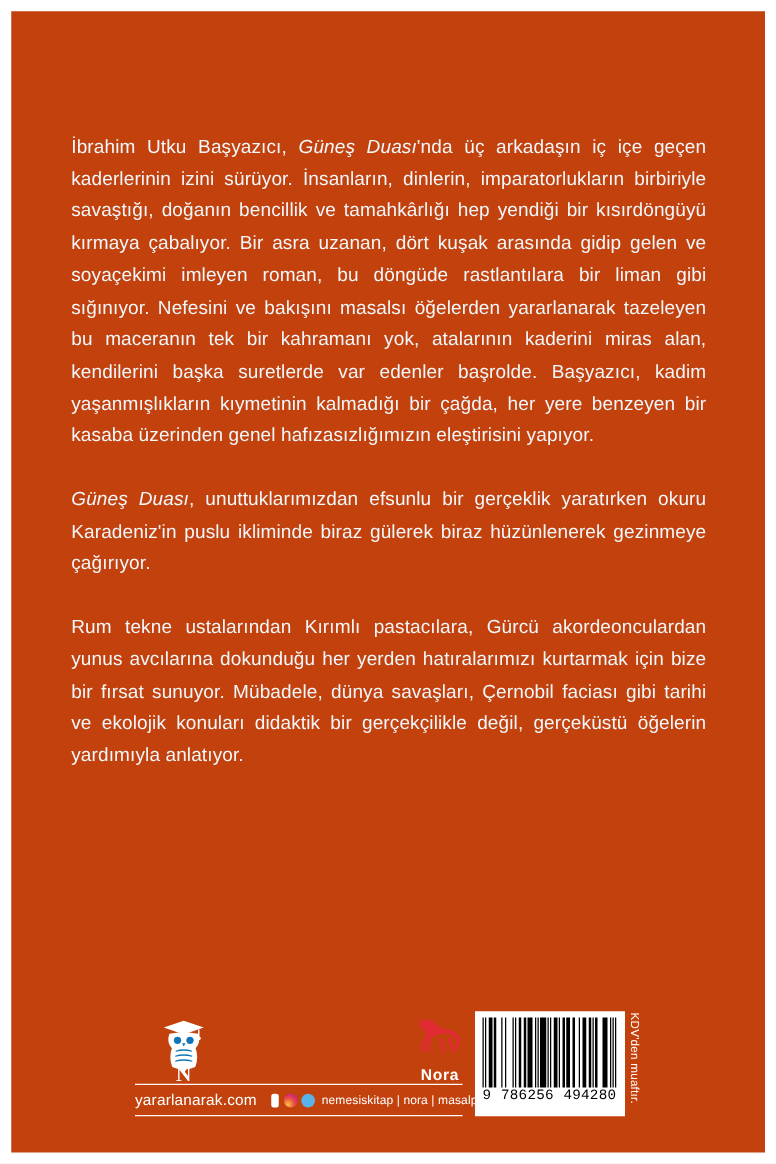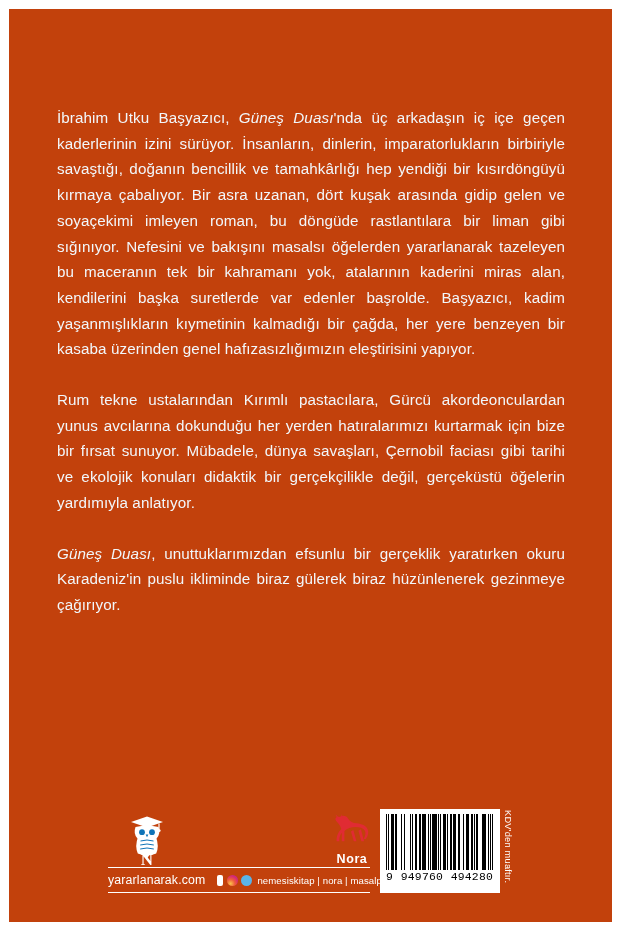--- a/index.html
+++ b/index.html
@@ -193,22 +193,22 @@
     white-space: nowrap;
   }
 </style>
 </head>
 <body>
 
 <div class="cover">
 
   <div class="blurb">
     <p class="para" id="p1"><span>İbrahim Utku Başyazıcı, </span><i>Güneş Duası</i><span>'nda üç arkadaşın iç içe geçen kaderlerinin izini sürüyor. İnsanların, dinlerin, imparatorlukların birbiriyle savaştığı, doğanın bencillik ve tamahkârlığı hep yendiği bir kısırdöngüyü kırmaya çabalıyor. Bir asra uzanan, dört kuşak arasında gidip gelen ve soyaçekimi imleyen roman, bu döngüde rastlantılara bir liman gibi sığınıyor. Nefesini ve bakışını masalsı öğelerden yararlanarak tazeleyen bu maceranın tek bir kahramanı yok, atalarının kaderini miras alan, kendilerini başka suretlerde var edenler başrolde. Başyazıcı, kadim yaşanmışlıkların kıymetinin kalmadığı bir çağda, her yere benzeyen bir kasaba üzerinden genel hafızasızlığımızın eleştirisini yapıyor.</span></p>
+    <p class="para" id="p3"><i>Güneş Duası</i><span>, unuttuklarımızdan efsunlu bir gerçeklik yaratırken okuru Karadeniz'in puslu ikliminde biraz gülerek biraz hüzünlenerek gezinmeye çağırıyor.</span></p>
     <p class="para" id="p2"><span>Rum tekne ustalarından Kırımlı pastacılara, Gürcü akordeonculardan yunus avcılarına dokunduğu her yerden hatıralarımızı kurtarmak için bize bir fırsat sunuyor. Mübadele, dünya savaşları, Çernobil faciası gibi tarihi ve ekolojik konuları didaktik bir gerçekçilikle değil, gerçeküstü öğelerin yardımıyla anlatıyor.</span></p>
-    <p class="para" id="p3"><i>Güneş Duası</i><span>, unuttuklarımızdan efsunlu bir gerçeklik yaratırken okuru Karadeniz'in puslu ikliminde biraz gülerek biraz hüzünlenerek gezinmeye çağırıyor.</span></p>
   </div>
 
   <div class="footer">
 
     <div class="logos">
 
       <div class="owl-logo">
         <svg viewBox="0 0 56 56" width="56" height="56" aria-hidden="true">
           <g fill="#ffffff">
 
@@ -320,21 +320,21 @@
           <span class="bar" style="width: 3.41053px; flex: 0 0 auto;"></span>
           <span class="bar sp" style="width: 2.27368px; flex: 0 0 auto;"></span>
           <span class="bar" style="width: 1.13684px; flex: 0 0 auto;"></span>
           <span class="bar sp" style="width: 1.13684px; flex: 0 0 auto;"></span>
           <span class="bar" style="width: 1.13684px; flex: 0 0 auto;"></span>
           <span class="bar sp" style="width: 1.13684px; flex: 0 0 auto;"></span>
           <span class="bar" style="width: 1.13684px; flex: 0 0 auto;"></span>
         </div>
       <div class="bc-digits">
         <span>9</span>
-        <span>949760</span>
+        <span>786256</span>
         <span>494280</span>
       </div>
     </div>
 
     <div class="kdv">KDV'den muaftır.</div>
 
   </div>
 </div>
 
 </body></html>

